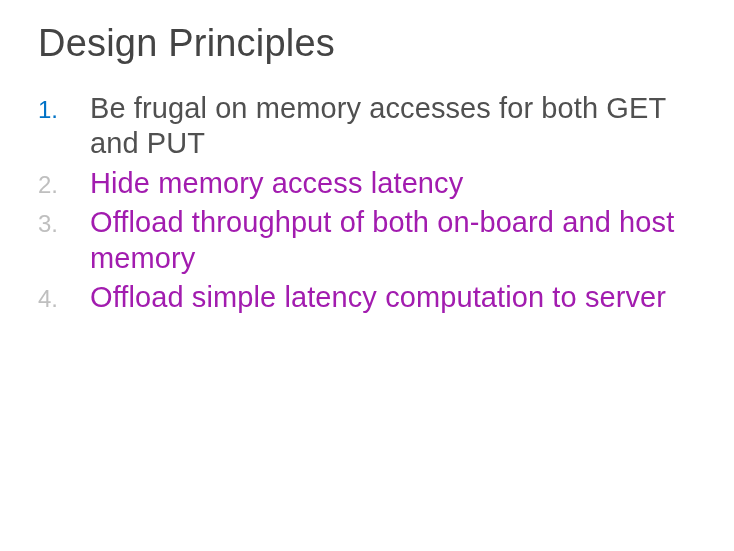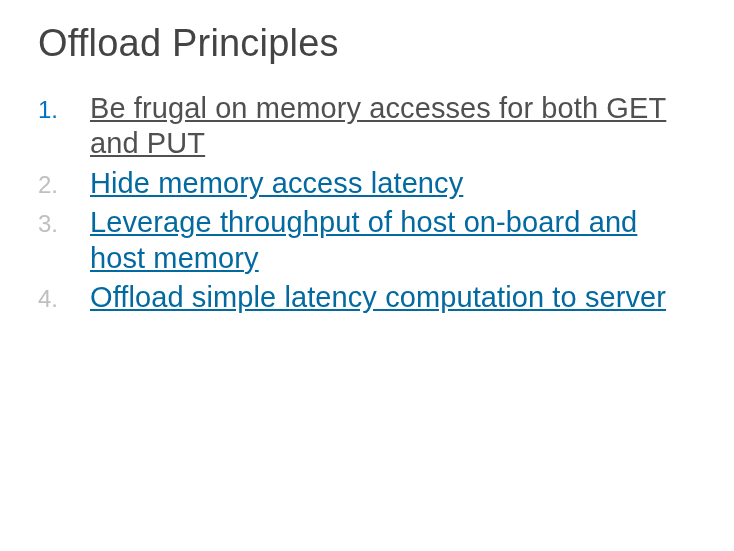--- a/index.html
+++ b/index.html
@@ -38,50 +38,49 @@
       font-weight: 300;
       line-height: 1.25;
       padding-top: 4px;
     }
     .list-text {
       flex: 1;
       font-size: 29px;
       font-weight: 300;
       line-height: 1.22;
       letter-spacing: 0.1px;
-      text-decoration: underline;
     }
     .highlight-number {
       color: #0072c6;
     }
     .highlight-text {
       color: #505050;
     }
     .dim-number {
       color: #bfbfbf;
     }
     .dim-text {
-      color: #0369a1;
+      color: #a21caf;
     }
   </style>
 </head>
 <body>
 
-<h1 class="title">Offload Principles</h1>
+<h1 class="title">Design Principles</h1>
 
 <div class="list">
   <div class="list-row">
     <div class="list-number highlight-number">1.</div>
     <div class="list-text highlight-text">Be frugal on memory accesses for both GET and PUT</div>
   </div>
   <div class="list-row">
     <div class="list-number dim-number">2.</div>
     <div class="list-text dim-text">Hide memory access latency</div>
   </div>
   <div class="list-row">
     <div class="list-number dim-number">3.</div>
-    <div class="list-text dim-text">Leverage throughput of host on-board and host memory</div>
+    <div class="list-text dim-text">Offload throughput of both on-board and host memory</div>
   </div>
   <div class="list-row">
     <div class="list-number dim-number">4.</div>
     <div class="list-text dim-text">Offload simple latency computation to server</div>
   </div>
 </div>
 
 </body></html>

